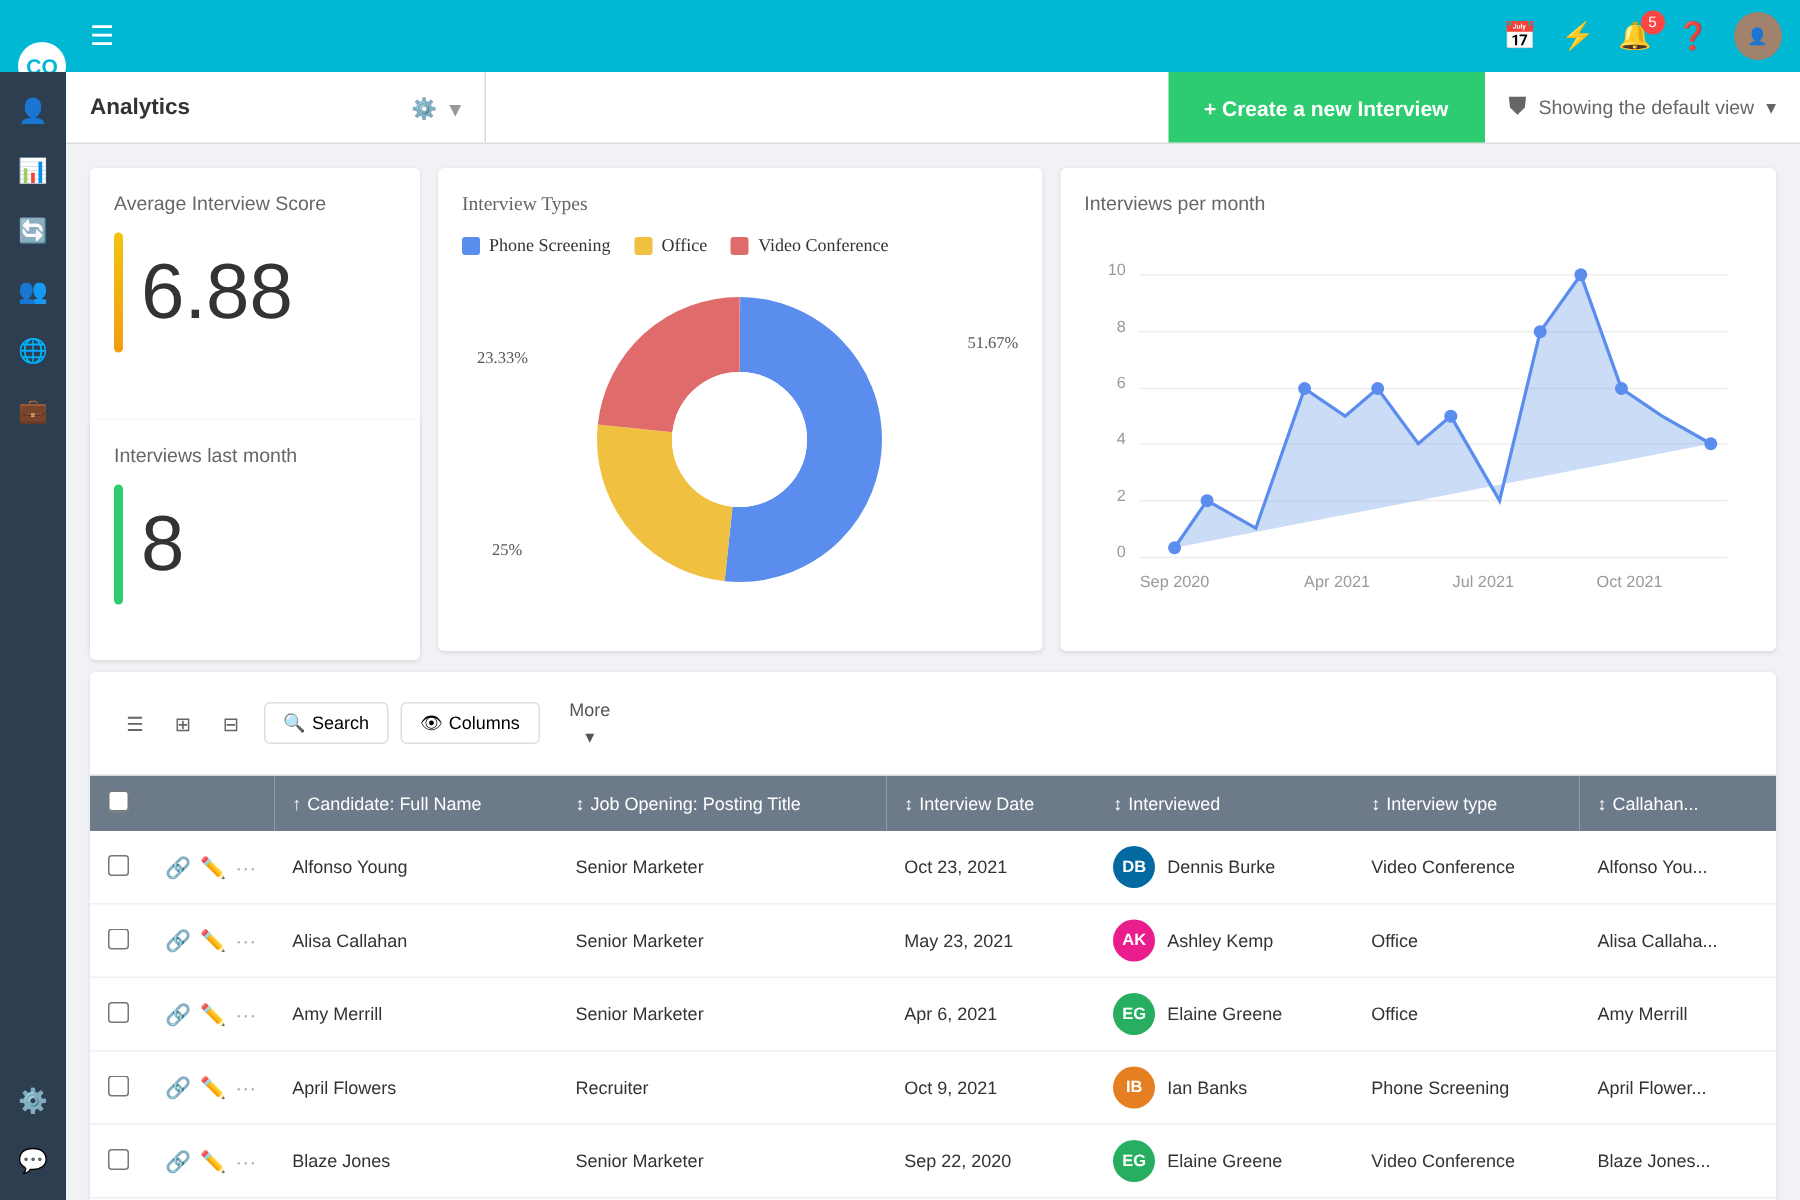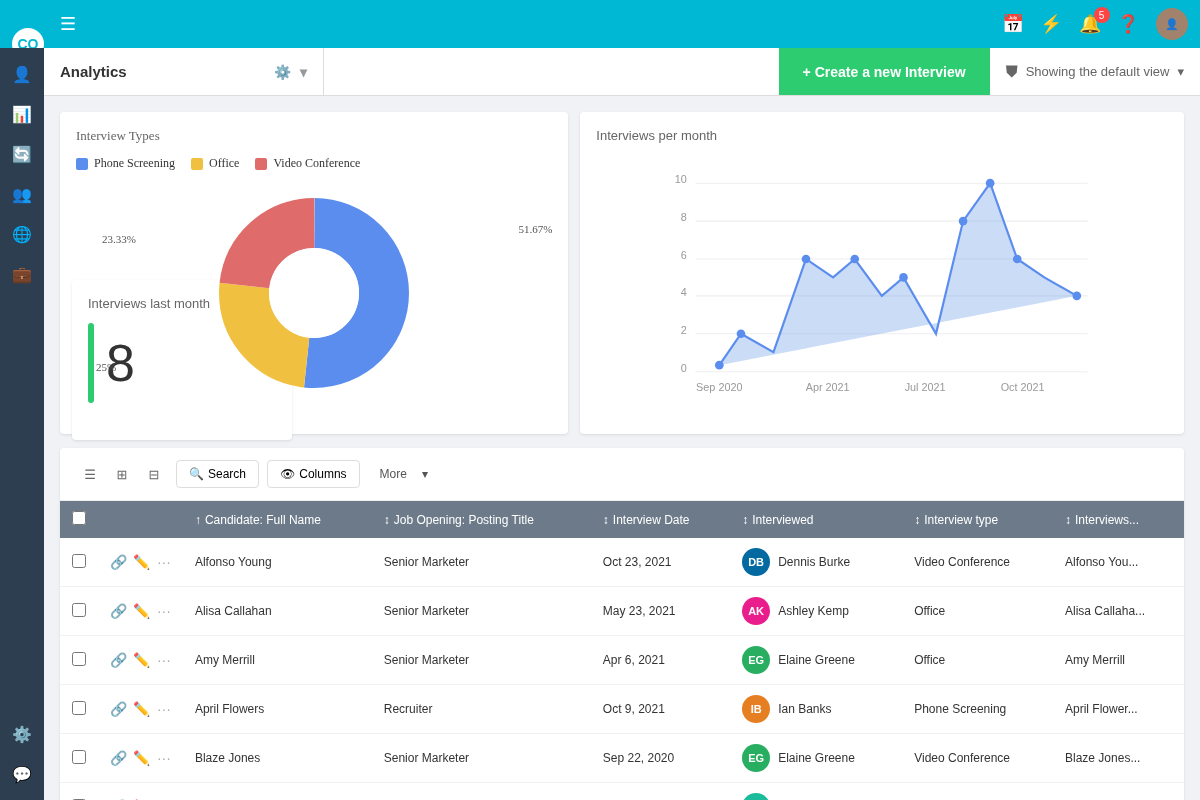--- a/index.html
+++ b/index.html
@@ -61,21 +61,21 @@
     .legend-dot { width: 12px; height: 12px; border-radius: 2px; }
 
     .per-month-card { flex: 1.2; }
 
     
     .table-section { background: white; border-radius: 4px; box-shadow: 0 1px 3px rgba(0,0,0,0.1); }
     .table-header { display: flex; align-items: center; padding: 12px 16px; border-bottom: 1px solid #eee; gap: 8px; }
     .table-title { font-size: 14px; font-weight: 600; flex: 1; }
     .table-toolbar { display: flex; align-items: center; gap: 8px; color: #666; }
     .toolbar-btn { display: flex; align-items: center; gap: 4px; padding: 6px 12px; border: 1px solid #ddd; border-radius: 4px; background: white; cursor: pointer; font-size: 12px; }
-    .more-btn { display: flex; align-items: center; gap: 15px; padding: 6px 12px; cursor: pointer; font-size: 12px; color: #555; }
+    .more-btn { display: flex; align-items: center; gap: 4px; padding: 6px 12px; cursor: pointer; font-size: 12px; color: #555; flex-direction: column; }
     .view-icons { display: flex; gap: 4px; }
     .view-icon { width: 28px; height: 28px; display: flex; align-items: center; justify-content: center; cursor: pointer; color: #666; border-radius: 3px; }
 
     
     .data-table { width: 100%; border-collapse: collapse; }
     .data-table th { background: #6c7a89; color: white; padding: 10px 12px; text-align: left; font-size: 12px; font-weight: 500; white-space: nowrap; }
     .data-table th.checkbox-col { width: 36px; }
     .data-table th.actions-col { width: 80px; }
     .data-table td { padding: 10px 12px; border-bottom: 1px solid #f0f0f0; font-size: 12px; vertical-align: middle; }
     .data-table .checkbox { width: 14px; height: 14px; cursor: pointer; }
@@ -144,20 +144,27 @@
         <span style="font-size:16px; cursor:pointer;">⛊</span>
         <span>Showing the default view</span>
         <span style="cursor:pointer;">▾</span>
       </div>
     </div>
 
     <div class="dashboard">
 
       <div class="stats-row">
 
+        <div class="card score-card">
+          <div class="card-title">Average Interview Score</div>
+          <div class="score-value">
+            <div class="score-bar"></div>
+            <div class="score-number">6.88</div>
+          </div>
+        </div>
 
         <div class="card interview-types-card">
           <div class="card-title">Interview Types</div>
           <div class="legend">
             <div class="legend-item">
               <div class="legend-dot" style="background:#5b8dee;"></div>
               <span>Phone Screening</span>
             </div>
             <div class="legend-item">
               <div class="legend-dot" style="background:#f0c040;"></div>
@@ -172,21 +179,21 @@
             <svg width="220" height="220" viewBox="0 0 220 220">
 
               <circle cx="110" cy="110" r="70" fill="none" stroke="#5b8dee" stroke-width="50" stroke-dasharray="227.2 212.6" stroke-dashoffset="109.95"></circle>
               <circle cx="110" cy="110" r="70" fill="none" stroke="#f0c040" stroke-width="50" stroke-dasharray="109.95 329.87" stroke-dashoffset="-117.27"></circle>
               <circle cx="110" cy="110" r="70" fill="none" stroke="#e06b6b" stroke-width="50" stroke-dasharray="102.47 337.35" stroke-dashoffset="-227.22"></circle>
               <circle cx="110" cy="110" r="45" fill="white"></circle>
             </svg>
 
             <div style="position:absolute; top:40px; right:0px; font-size:11px; color:#555;">51.67%</div>
             <div style="position:absolute; bottom:30px; left:20px; font-size:11px; color:#555;">25%</div>
-            <div style="position:absolute; top:50px; left:26px; font-size:11px; color:#555;">23.33%</div>
+            <div style="position:absolute; top:50px; left:10px; font-size:11px; color:#555;">23.33%</div>
           </div>
         </div>
 
         <div class="card per-month-card">
           <div class="card-title">Interviews per month</div>
           <svg width="100%" height="260" viewBox="0 0 400 240" style="overflow:visible;">
 
             <text x="20" y="200" font-size="10" fill="#999" text-anchor="end">0</text>
             <text x="20" y="165" font-size="10" fill="#999" text-anchor="end">2</text>
             <text x="20" y="130" font-size="10" fill="#999" text-anchor="end">4</text>
@@ -217,21 +224,21 @@
             <circle cx="220" cy="113" r="4" fill="#5b8dee"></circle>
             <circle cx="275" cy="61" r="4" fill="#5b8dee"></circle>
             <circle cx="300" cy="26" r="4" fill="#5b8dee"></circle>
             <circle cx="325" cy="96" r="4" fill="#5b8dee"></circle>
             <circle cx="380" cy="130" r="4" fill="#5b8dee"></circle>
           </svg>
         </div>
       </div>
 
       <div style="display:flex; gap:12px; margin-top:-360px; pointer-events:none;">
-        <div class="card last-month-card" style="pointer-events:all; margin-top:190px; height:160px;margin-left:12px;">
+        <div class="card last-month-card" style="pointer-events:all; margin-top:190px; height:160px;">
           <div class="card-title">Interviews last month</div>
           <div class="month-value">
             <div class="month-bar"></div>
             <div class="month-number">8</div>
           </div>
         </div>
       </div>
 
       <div class="table-section" style="margin-top:8px;">
         <div class="table-header">
@@ -289,21 +296,21 @@
                 </th>
                 <th>
                   <div class="th-content">
                     <span>↕</span>
                     <span>Interview type</span>
                   </div>
                 </th>
                 <th>
                   <div class="th-content">
                     <span>↕</span>
-                    <span>Interviews...</span>
+                    <span>Callahan...</span>
                   </div>
                 </th>
               </tr>
             </thead>
             <tbody id="table-body">
             <tr>
       <td>
         <input type="checkbox" class="checkbox" style="">
       </td>
       <td>

